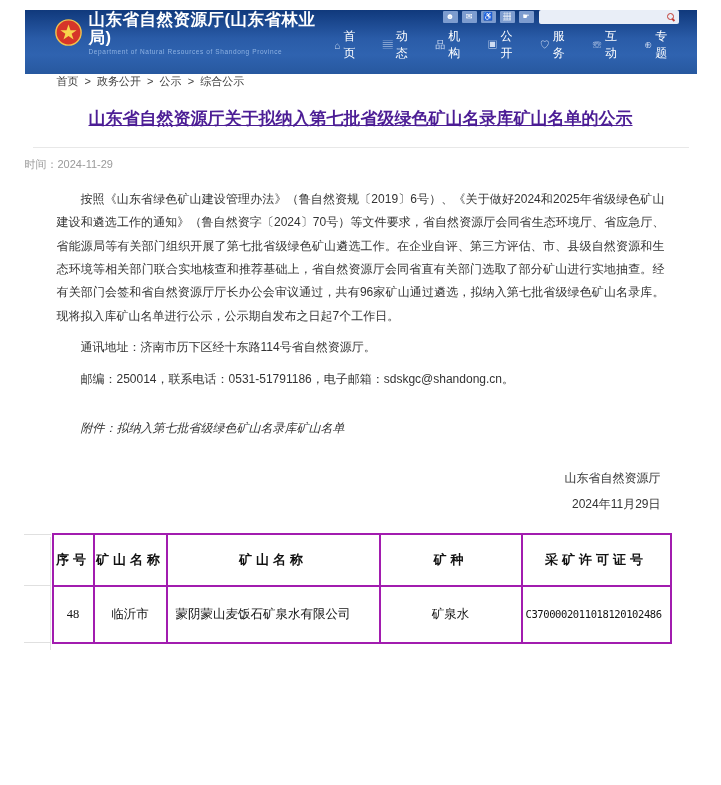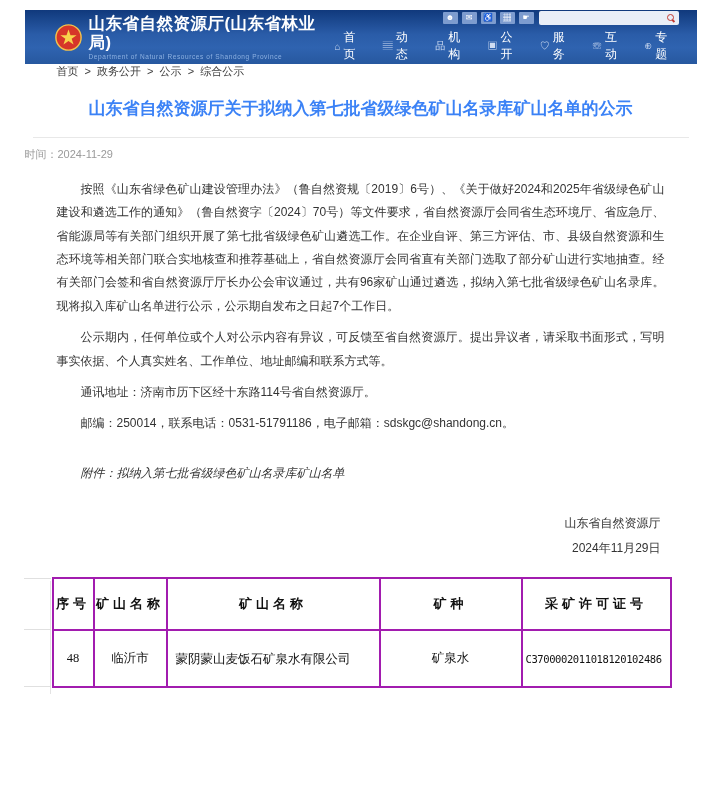--- a/index.html
+++ b/index.html
@@ -4,23 +4,23 @@
 <style>
   * { margin:0; padding:0; box-sizing:border-box; }
   html,body { background:#fff; font-family:"Liberation Sans", sans-serif; color:#333; }
   body { width:721px; min-height:785px; margin:0 auto; }
 
   .page { width:672px; margin:0 auto; position:relative; }
 
   
   .topgap { height:10px; }
   .site-header {
-    height:54px;
+    height:64px;
     background:linear-gradient(180deg,#10397c 0%,#2a5ca8 45%,#2f63b0 70%,#27589f 100%);
-    display:flex; align-items:center; justify-content:space-between;
+    display:flex; align-items:flex-start; justify-content:space-between;
     padding:0 18px 0 30px;
   }
   .brand { display:flex; align-items:center; gap:7px; }
   .emblem { width:27px; height:27px; flex:0 0 auto; }
   .brand-text .cn { color:#fff; font-weight:bold; font-size:16.5px; letter-spacing:.5px; line-height:1.1; }
   .brand-text .en { color:#8db1e2; font-size:6.5px; letter-spacing:.6px; margin-top:2px; }
 
   .header-right { display:flex; flex-direction:column; align-items:flex-end; gap:4px; }
   .util-row { display:flex; align-items:center; gap:5px; }
   .quick-icons { display:flex; gap:4px; }
@@ -45,21 +45,21 @@
   .nav-icon { font-size:10px; color:#cfdcf2; }
 
   
   .breadcrumb { padding:0 32px 0; font-size:11px; color:#404040; }
   .bc-link { color:#404040; text-decoration:none; cursor:pointer; }
   .bc-sep { color:#404040; margin:0 3px; }
   .fontsize-row { padding:10px 34px 0; text-align:right; font-size:11px; color:#3d4d6e; }
   .fs-opt { cursor:pointer; margin:0 2px; color:#3d4d6e; text-decoration:none; }
 
   
-  .doc-title { text-align:center; font-size:17px; font-weight:bold; color:#3b82f6; margin:18px 40px 0; line-height:1.4; }
+  .doc-title { text-align:center; font-size:17px; font-weight:bold; color:#4c1d95; margin:18px 40px 0; line-height:1.4;text-decoration:underline; }
   .title-divider { border:none; border-top:1px solid #e8e8e8; margin:16px 8px 0; }
   .doc-date { text-align:left; font-size:11px; color:#9a9a9a; margin-top:9px; }
 
   .doc-body { padding:8px 32px 0; font-size:12px; line-height:1.95; color:#333; text-align:justify; }
   .doc-body p { text-indent:2em; margin-top:8px; }
   .doc-body p.attachment { margin-top:26px;font-style:italic; }
 
   .signature { margin-top:26px; padding-right:36px; text-align:right; font-size:12px; color:#333; line-height:2.1; }
 
   
@@ -156,21 +156,20 @@
 
 
   <h1 class="doc-title">山东省自然资源厅关于拟纳入第七批省级绿色矿山名录库矿山名单的公示</h1>
   <hr class="title-divider">
   <div class="doc-date">
     <span>时间：</span><span>2024-11-29</span>
   </div>
 
   <div class="doc-body" id="doc-body">
       <p>按照《山东省绿色矿山建设管理办法》（鲁自然资规〔2019〕6号）、《关于做好2024和2025年省级绿色矿山建设和遴选工作的通知》（鲁自然资字〔2024〕70号）等文件要求，省自然资源厅会同省生态环境厅、省应急厅、省能源局等有关部门组织开展了第七批省级绿色矿山遴选工作。在企业自评、第三方评估、市、县级自然资源和生态环境等相关部门联合实地核查和推荐基础上，省自然资源厅会同省直有关部门选取了部分矿山进行实地抽查。经有关部门会签和省自然资源厅厅长办公会审议通过，共有96家矿山通过遴选，拟纳入第七批省级绿色矿山名录库。现将拟入库矿山名单进行公示，公示期自发布之日起7个工作日。</p>
-      <p>公示期内，任何单位或个人对公示内容有异议，可反馈至省自然资源厅。提出异议者，请采取书面形式，写明事实依据、个人真实姓名、工作单位、地址邮编和联系方式等。</p>
       <p>通讯地址：济南市历下区经十东路114号省自然资源厅。</p>
       <p>邮编：250014，联系电话：0531-51791186，电子邮箱：sdskgc@shandong.cn。</p>
       <p class="attachment">附件：拟纳入第七批省级绿色矿山名录库矿山名单</p>
     </div>
 
   <div class="signature">
     <div>山东省自然资源厅</div>
     <div>2024年11月29日</div>
   </div>
 

